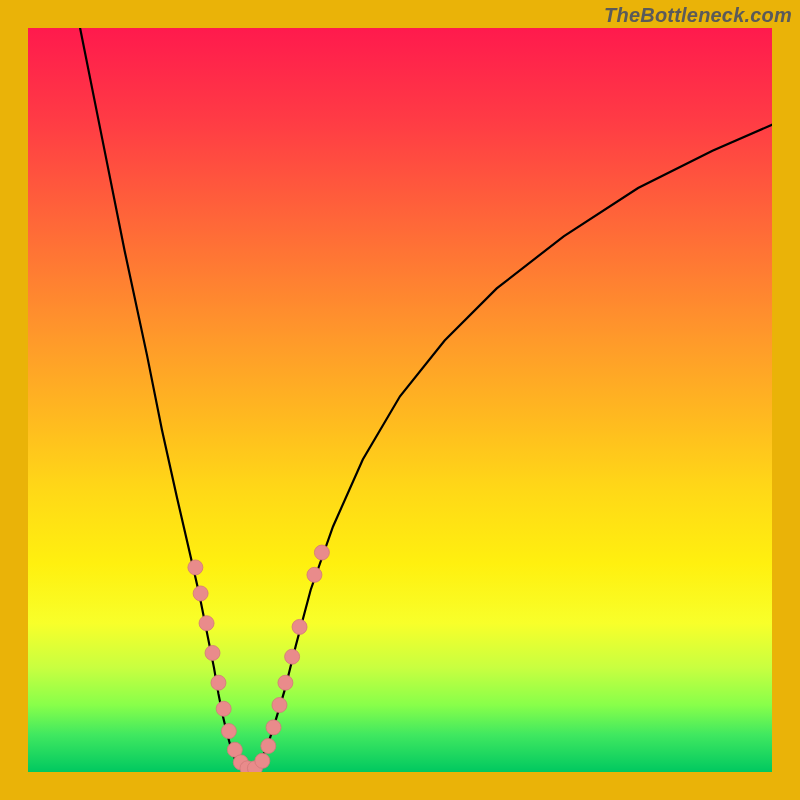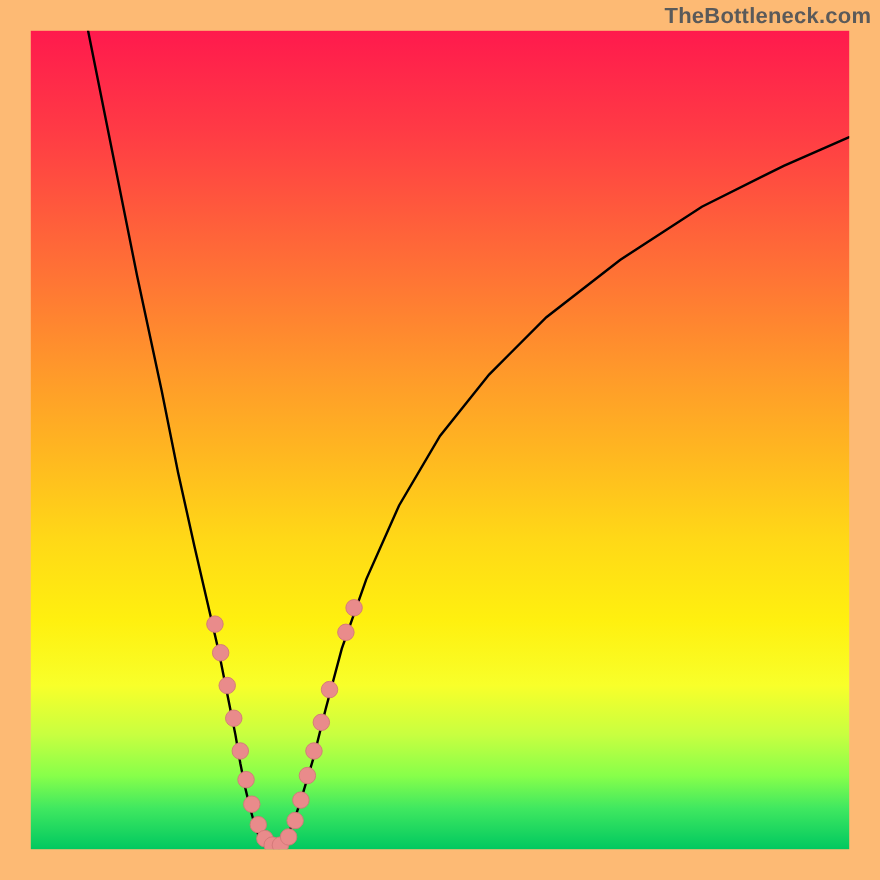--- a/index.html
+++ b/index.html
@@ -7,21 +7,22 @@
     padding: 0;
     width: 800px;
     height: 800px;
     background: #000;
     overflow: hidden;
   }
   .frame {
     position: relative;
     width: 800px;
     height: 800px;
-    background: #fdba74;
+    background: #eab308;
+    font-style: italic;
   }
   .plot-area {
     position: absolute;
     left: 28px;
     top: 28px;
     width: 744px;
     height: 744px;
     
     background: linear-gradient(
       to bottom,

